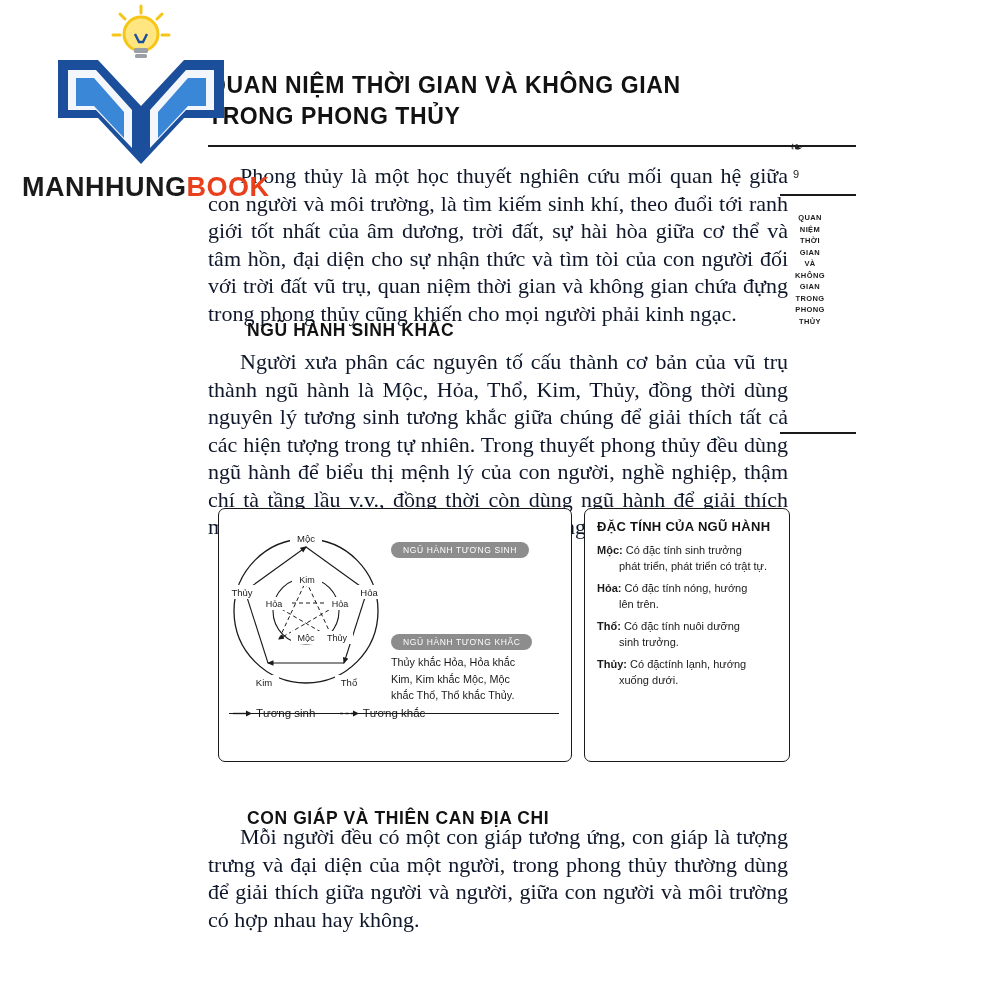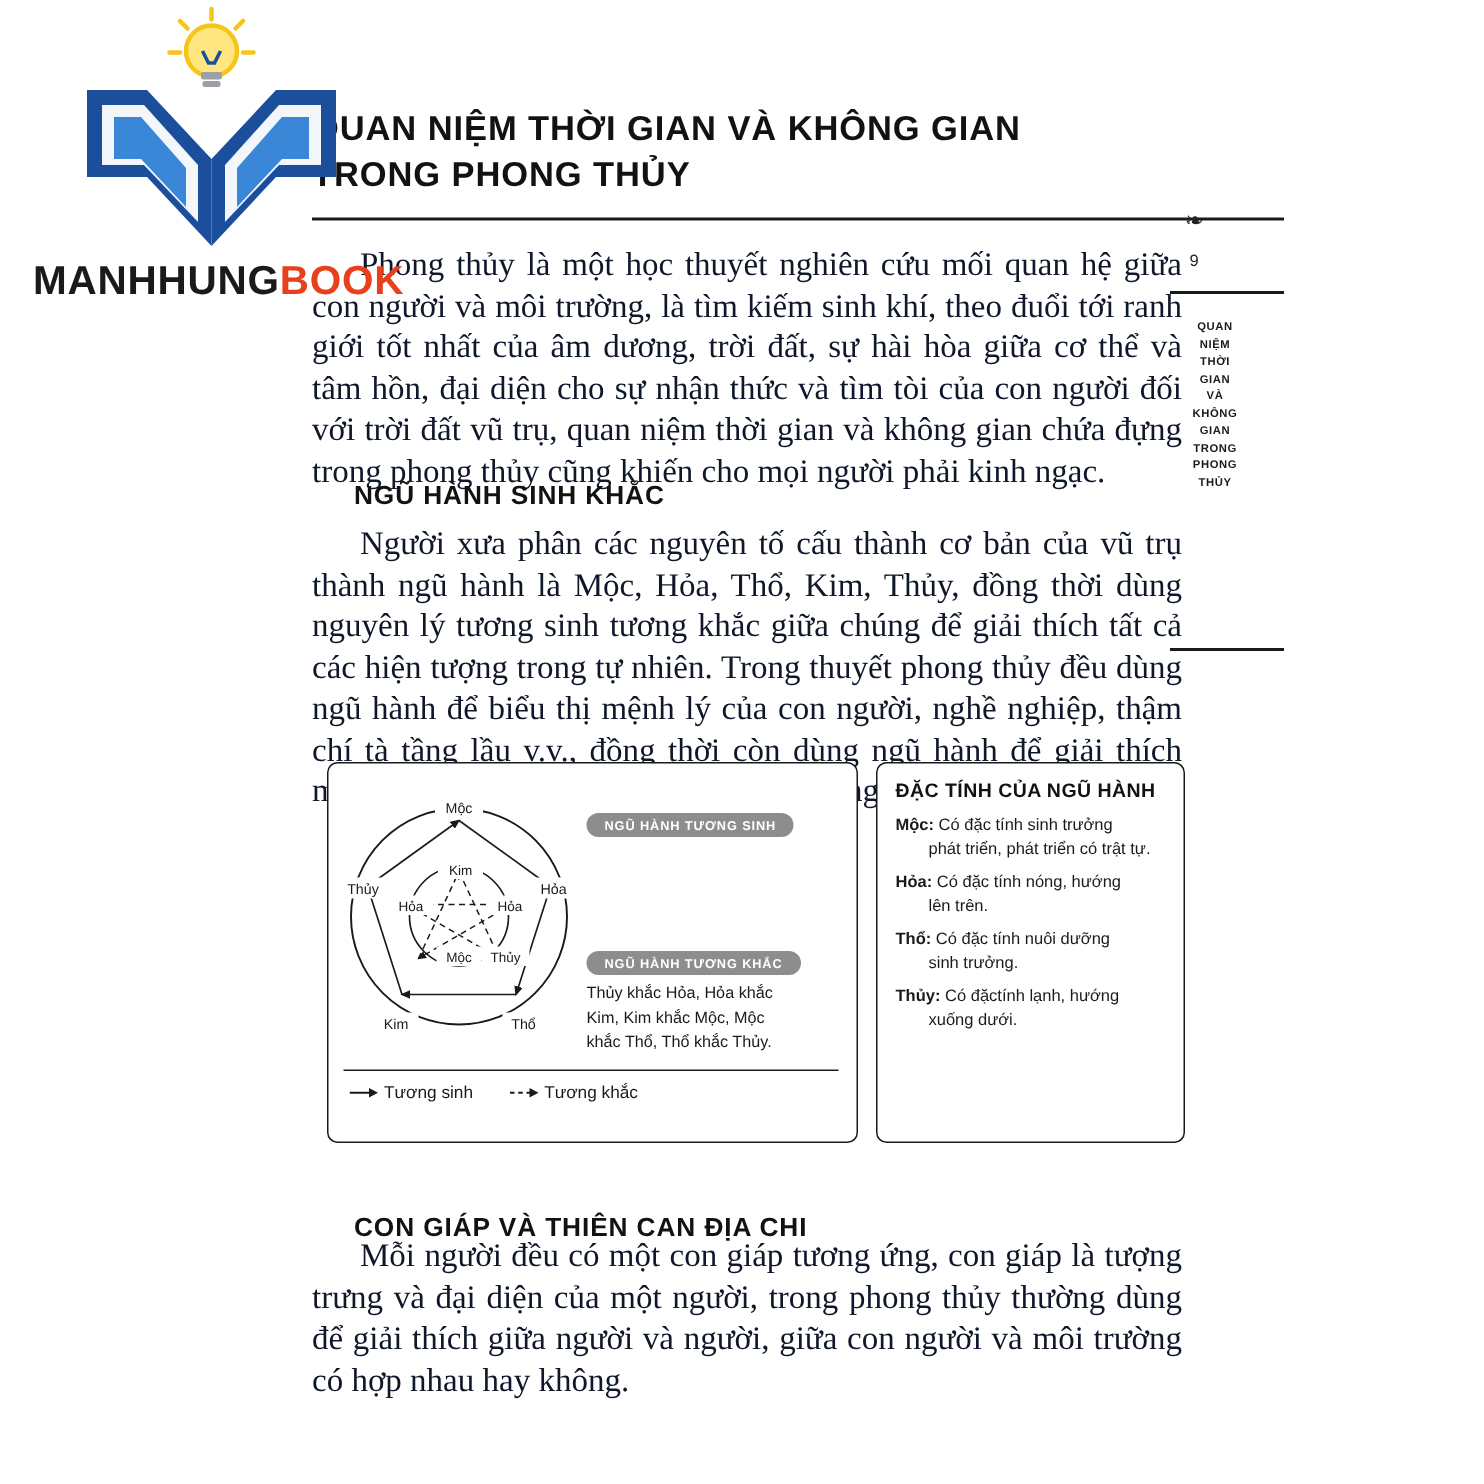--- a/index.html
+++ b/index.html
@@ -97,20 +97,21 @@
   #p-ngu   { left: 208px; top: 348px; width: 580px; }
   #p-con   { left: 208px; top: 812px; width: 580px; margin-top: 11px; }
 
   .h2 {
     position: absolute;
     font-family: "Liberation Sans", sans-serif;
     font-weight: bold;
     font-size: 17.5px;
     letter-spacing: 0.6px;
     color: #121212;
+    margin-left: 11px;
   }
   #h-ngu { left: 236px; top: 320px; }
   #h-con { left: 236px; top: 808px; }
 
   
   .margin-strip {
     position: absolute;
     left: 780px;
     top: 132px;
     width: 78px;
@@ -177,21 +178,21 @@
   .diagram-svg {
     position: absolute;
     left: 2px;
     top: 2px;
   }
   .pill {
     position: absolute;
     background: #8d8d8d;
     color: #ffffff;
     font-family: "Liberation Sans", sans-serif;
-    font-weight: bold;
+    font-weight: normal;
     font-size: 8.5px;
     letter-spacing: 0.6px;
     border-radius: 9px;
     padding: 3px 12px 3px 12px;
     white-space: nowrap;
   }
   #pill-sinh { left: 172px; top: 33px; }
   #pill-khac { left: 172px; top: 125px; }
   .pill-body {
     position: absolute;
@@ -199,21 +200,21 @@
     font-size: 10.8px;
     line-height: 16.5px;
     color: #1a1a1a;
     width: 142px;
   }
   #body-sinh { left: 172px; top: 53px; }
   #body-khac { left: 172px; top: 145px; }
   .legend {
     position: absolute;
     left: 14px;
-    top: 214px;
+    top: 198px;
     font-family: "Liberation Sans", sans-serif;
     font-size: 11.5px;
     color: #1a1a1a;
   }
   .legend .sep { display: inline-block; width: 18px; }
   .legend-rule {
     position: absolute;
     left: 10px;
     top: 204px;
     width: 330px;

